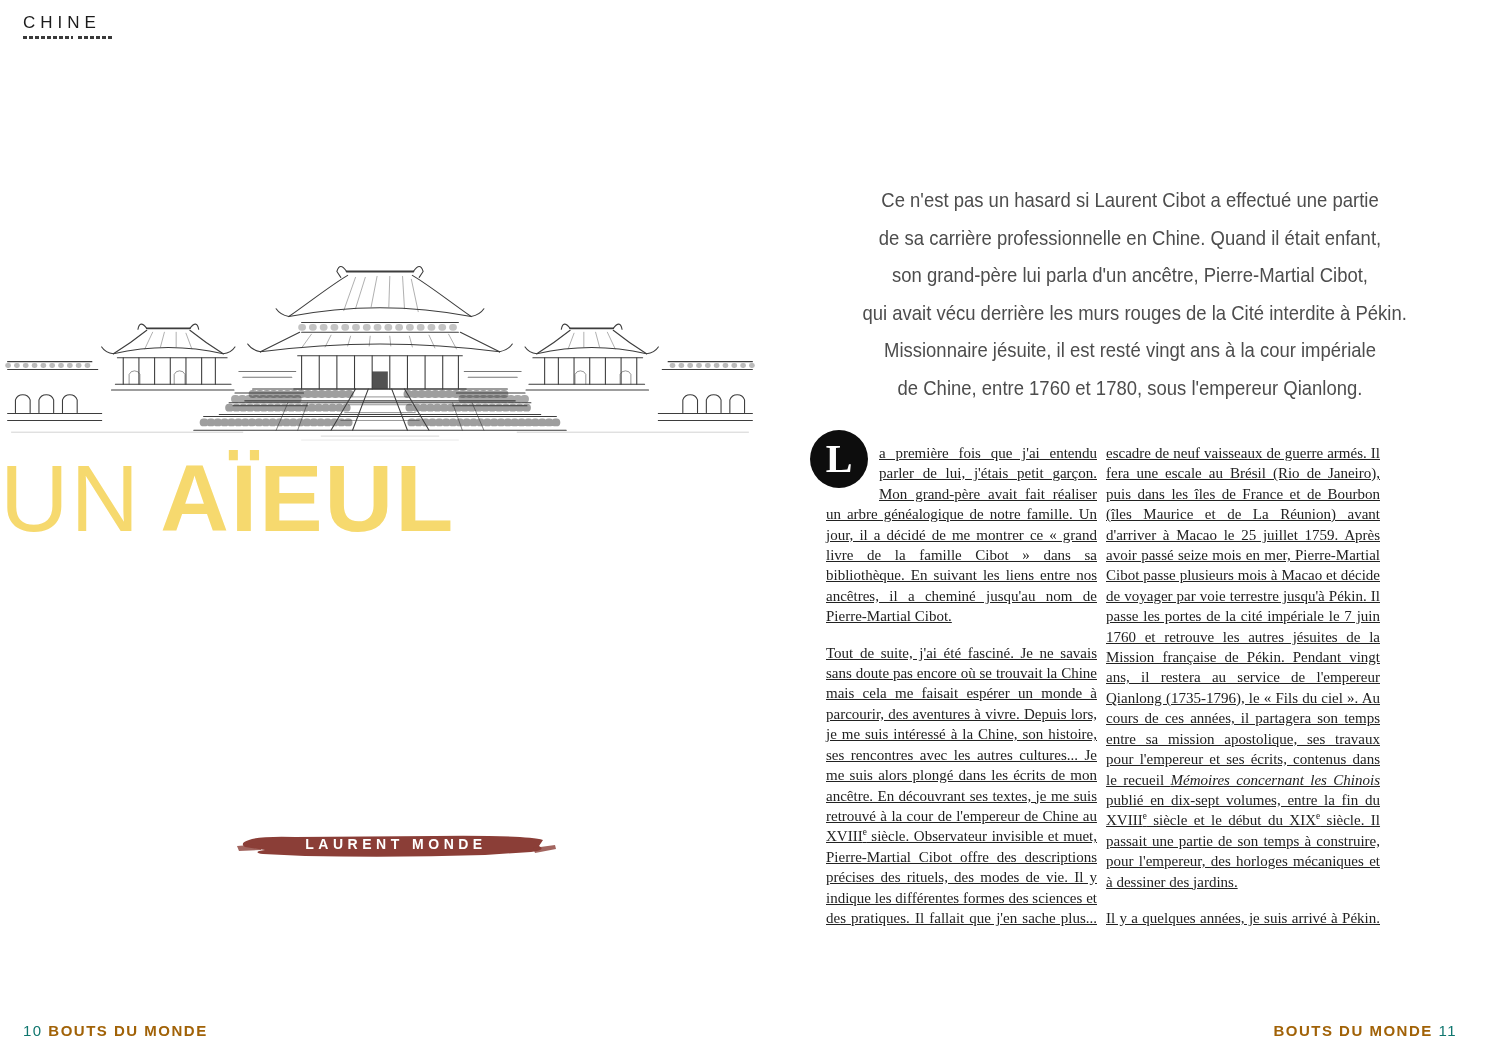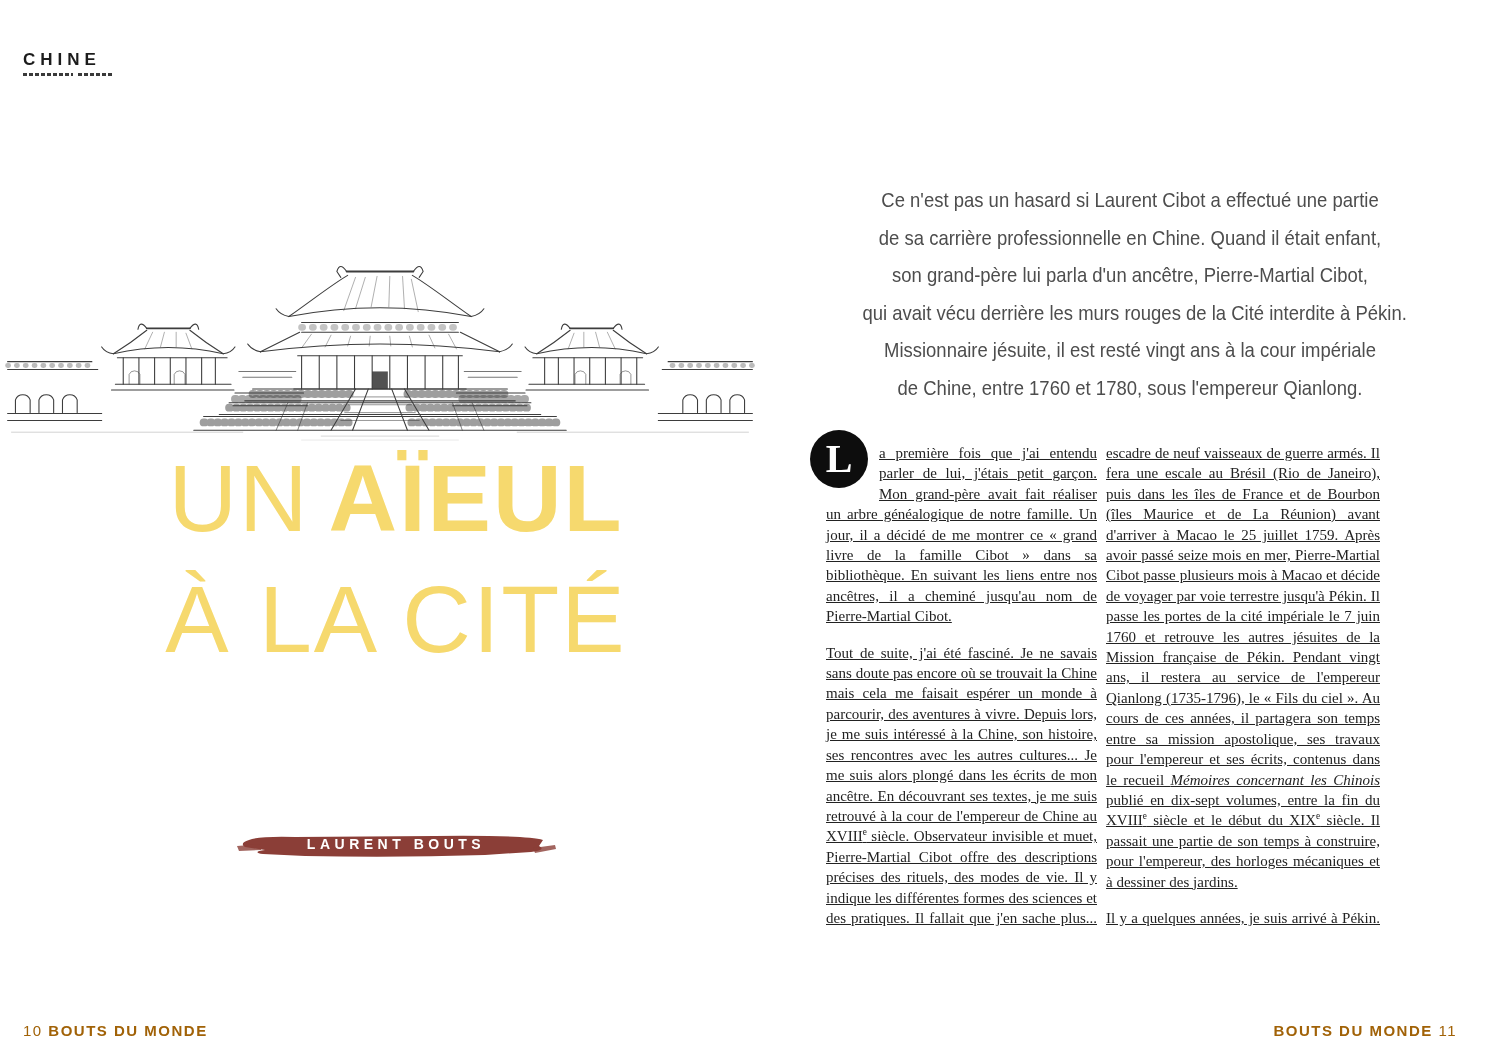--- a/index.html
+++ b/index.html
@@ -2,30 +2,30 @@
 <html lang="fr"><head>
 <meta charset="utf-8">
 <style>
   html,body{margin:0;padding:0;}
   body{
     width:1500px;height:1059px;position:relative;background:#ffffff;
     font-family:"Liberation Sans",sans-serif;overflow:hidden;
   }
   
   .section-head{position:absolute;left:23px;top:13px;}
-  .section-label{font-size:17px;font-weight:700;letter-spacing:5px;color:#1c1c1c;margin-top:37px;}
+  .section-label{font-size:17px;font-weight:400;letter-spacing:5px;color:#1c1c1c;}
   .micro-rule{margin-top:3px;display:flex;gap:5px;}
   .micro-rule i{display:block;height:3px;background:repeating-linear-gradient(90deg,#3a3a3a 0 4px,transparent 4px 6px);}
   .micro-rule i:nth-child(1){width:50px}
   .micro-rule i:nth-child(2){width:34px}
   
   .illustration{position:absolute;left:0;top:246px;width:760px;height:196px;}
   .illustration svg{width:100%;height:100%;}
   
-  .title{position:absolute;left:0;top:438px;width:792px;text-align:center;
+  .title{position:absolute;left:0;top:438px;width:792px;text-align:left;
     color:#F6D96E;font-size:95px;line-height:121px;letter-spacing:2px;font-weight:400;}
   .t-bold{font-weight:800;}
   .t-un{margin-right:.2em;}
   
   .byline-wrap{position:absolute;left:0;top:826px;width:792px;display:flex;justify-content:center;}
   .brush{position:relative;width:322px;height:38px;}
   .brush svg{position:absolute;inset:0;width:100%;height:100%;}
   .brush .author{position:absolute;left:50%;top:50%;transform:translate(-50%,-54%);
     color:#ffffff;font-size:14px;font-weight:700;letter-spacing:4.5px;white-space:nowrap;}
   
@@ -41,21 +41,21 @@
   .col p{margin:16px;text-decoration:underline;}
   .col em{font-style:italic;}
   .col sup{font-size:.62em;line-height:0;}
   .dropcap{float:left;width:58px;height:58px;border-radius:50%;background:#0d0d0d;
     color:#fff;font-family:"Liberation Serif",serif;font-weight:700;font-size:40px;
     display:flex;align-items:center;justify-content:center;margin:3px 11px 2px 0;}
   
   .footer{position:absolute;top:1022px;font-size:15px;letter-spacing:1.5px;}
   .footer-left{left:23px;}
   .footer-right{right:43px;}
-  .pg-num{font-weight:400;color:#a16207;}
+  .pg-num{font-weight:400;color:#0f766e;}
   .mag-name{font-weight:700;color:#a16207;}
 </style>
 </head>
 <body>
 
 <div class="section-head">
   <div class="section-label">CHINE</div>
   <div class="micro-rule">
       <i></i>
       <i></i>
@@ -130,31 +130,30 @@
     <path d="M286,160 L274,188 M306,160 L296,188 M454,160 L464,188 M474,160 L486,188" stroke-width="0.8" opacity="0.8"></path>
 
     <path d="M320,194 H440" stroke-width="0.6" opacity="0.35"></path>
     <path d="M300,198 H460" stroke-width="0.6" opacity="0.2"></path>
   </g>
 </svg>
 </div>
 
 <div class="title">
   <div><span class="t-un">UN</span><span class="t-bold">AÏEUL</span></div>
-  <div>À LA CITÉ</div>
 </div>
 
 <div class="byline-wrap">
   <div class="brush">
     <svg viewBox="0 0 322 38">
       <path fill="#8B3E37" d="M14,14 Q4,17 10,21 L30,24 Q16,26 28,28 L70,30 Q160,32 250,29 L296,26 Q312,24 304,20 L308,14 Q290,9 200,10 L60,11 Q24,10 14,14 Z"></path>
       <path fill="#8B3E37" d="M2,20 L26,18 L26,24 L4,25 Z" opacity="0.8"></path>
       <path fill="#8B3E37" d="M298,22 L320,19 L321,23 L300,27 Z" opacity="0.8"></path>
     </svg>
-    <span class="author">LAURENT BOUTS</span>
+    <span class="author">LAURENT MONDE</span>
   </div>
 </div>
 
 <div class="intro">
     <div>Ce n'est pas un hasard si Laurent Cibot a effectué une partie</div>
     <div>de sa carrière professionnelle en Chine. Quand il était enfant,</div>
     <div>son grand-père lui parla d'un ancêtre, Pierre-Martial Cibot,</div>
     <div>qui avait vécu derrière les murs rouges de la Cité interdite à Pékin.</div>
     <div>Missionnaire jésuite, il est resté vingt ans à la cour impériale</div>
     <div>de Chine, entre 1760 et 1780, sous l'empereur Qianlong.</div>

